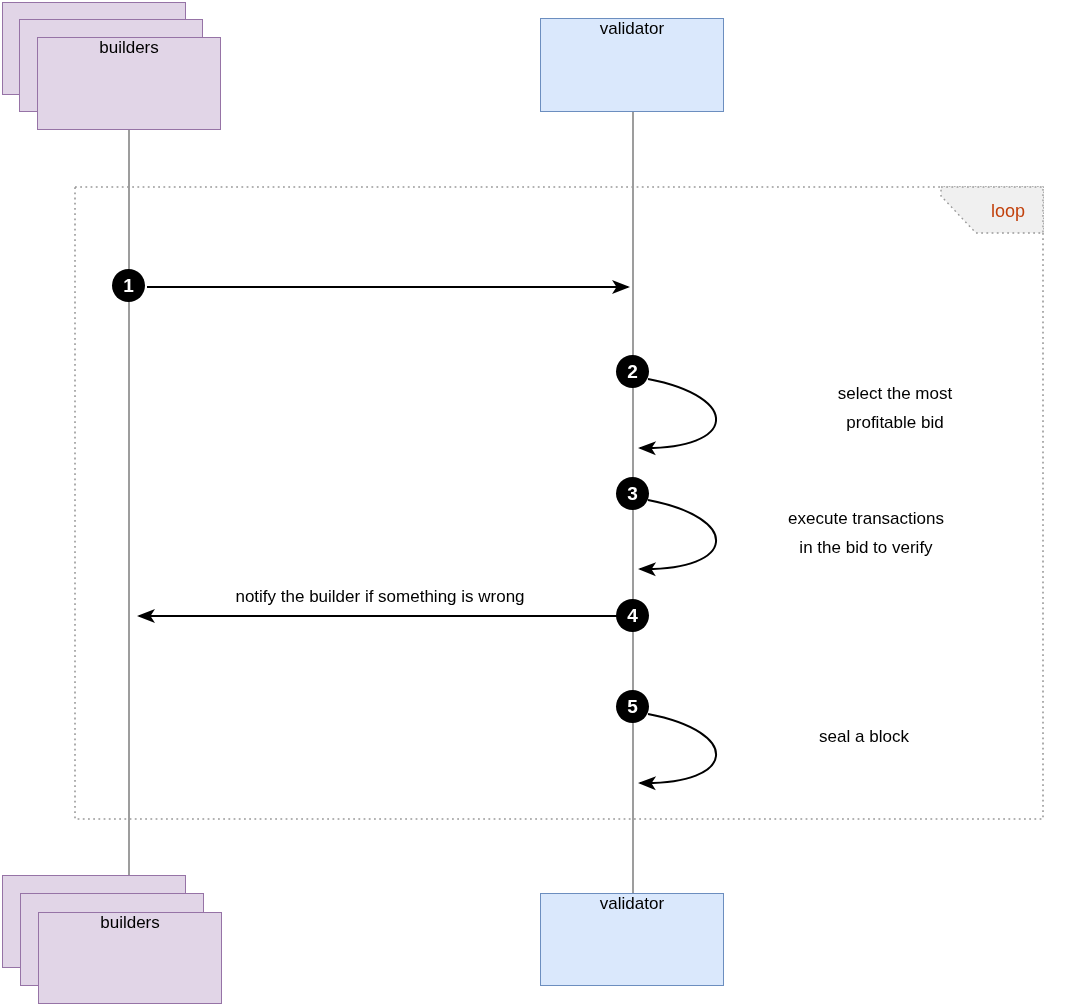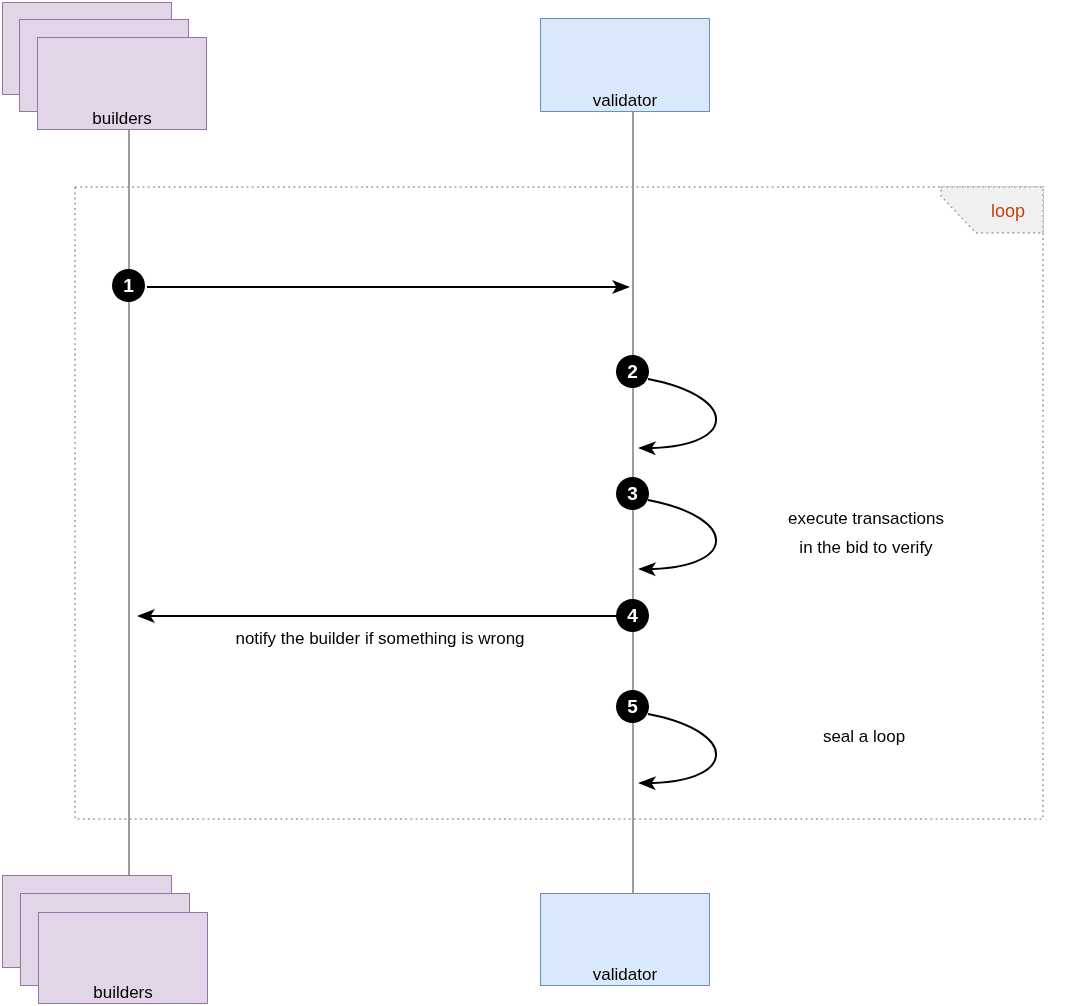--- a/index.html
+++ b/index.html
@@ -11,25 +11,25 @@
     font-family: "Liberation Sans", sans-serif;
     overflow: hidden;
   }
   .layer-svg {
     position: absolute;
     left: 0; top: 0;
     width: 1080px; height: 1006px;
   }
   .actor-box {
     position: absolute;
-    width: 170px;
+    width: 184px;
     box-sizing: border-box;
     border: 1.6px solid;
     display: flex;
-    align-items: flex-end;
+    align-items: flex-start;
     justify-content: center;
     font-size: 17px;
     color: #000000;
   }
   .builders-box {
     background: var(--builders-fill, #E1D5E7);
     border-color: var(--builders-stroke, #9673A6);
   }
   .validator-box {
     background: var(--validator-fill, #DAE8FC);
@@ -115,18 +115,19 @@
   </div>
 
   <div class="loop-label" style="left:1008px; top:211px;">loop</div>
 
   <div class="step-circle" style="left:112px; top:269px;">1</div>
   <div class="step-circle" style="left:616px; top:355px;">2</div>
   <div class="step-circle" style="left:616px; top:477px;">3</div>
   <div class="step-circle" style="left:616px; top:599px;">4</div>
   <div class="step-circle" style="left:616px; top:690px;">5</div>
 
+  <div class="msg-label" style="left:895px; top:408px;">select the most profitable bid</div>
   <div class="msg-label" style="left:866px; top:533px;text-align:center;">execute transactions
 in the bid to verify</div>
-  <div class="msg-label" style="left:380px; top:596px;margin-top:42px;">notify the builder if something is wrong</div>
-  <div class="msg-label" style="left:864px; top:736px;">seal a loop</div>
+  <div class="msg-label" style="left:380px; top:596px;">notify the builder if something is wrong</div>
+  <div class="msg-label" style="left:864px; top:736px;">seal a block</div>
 
 </div>
 
 </body></html>

